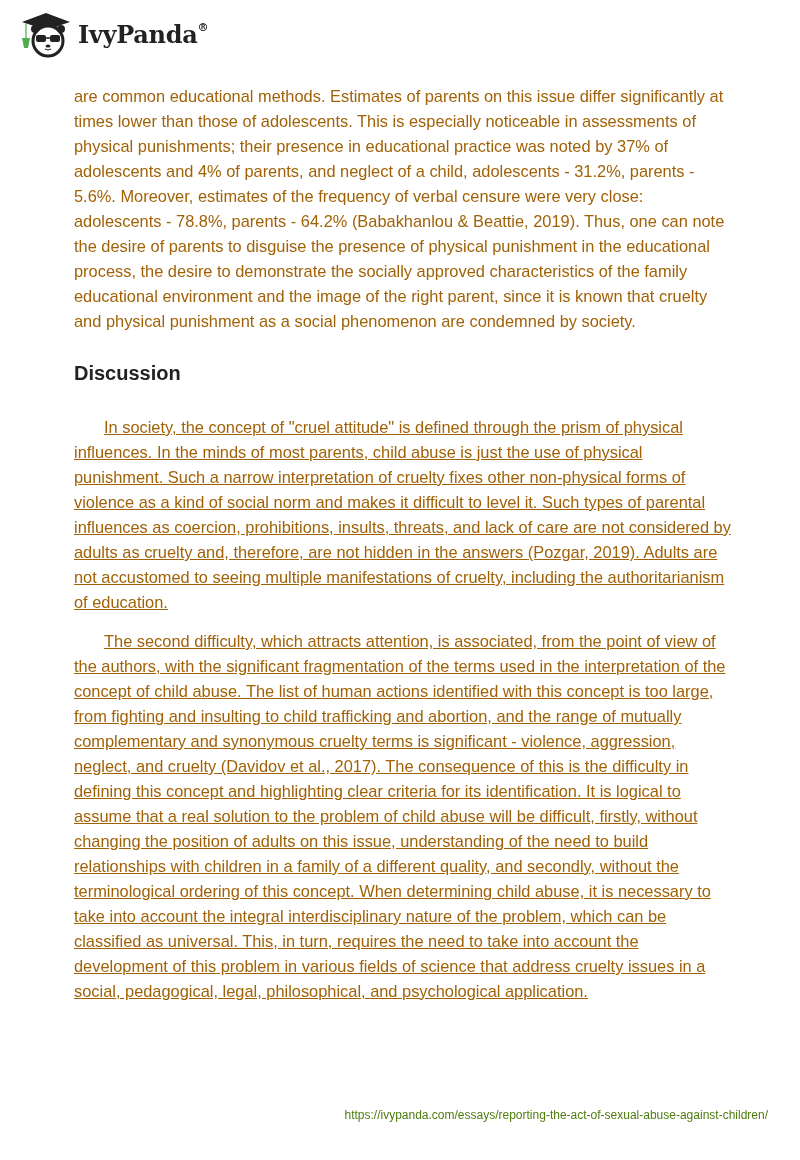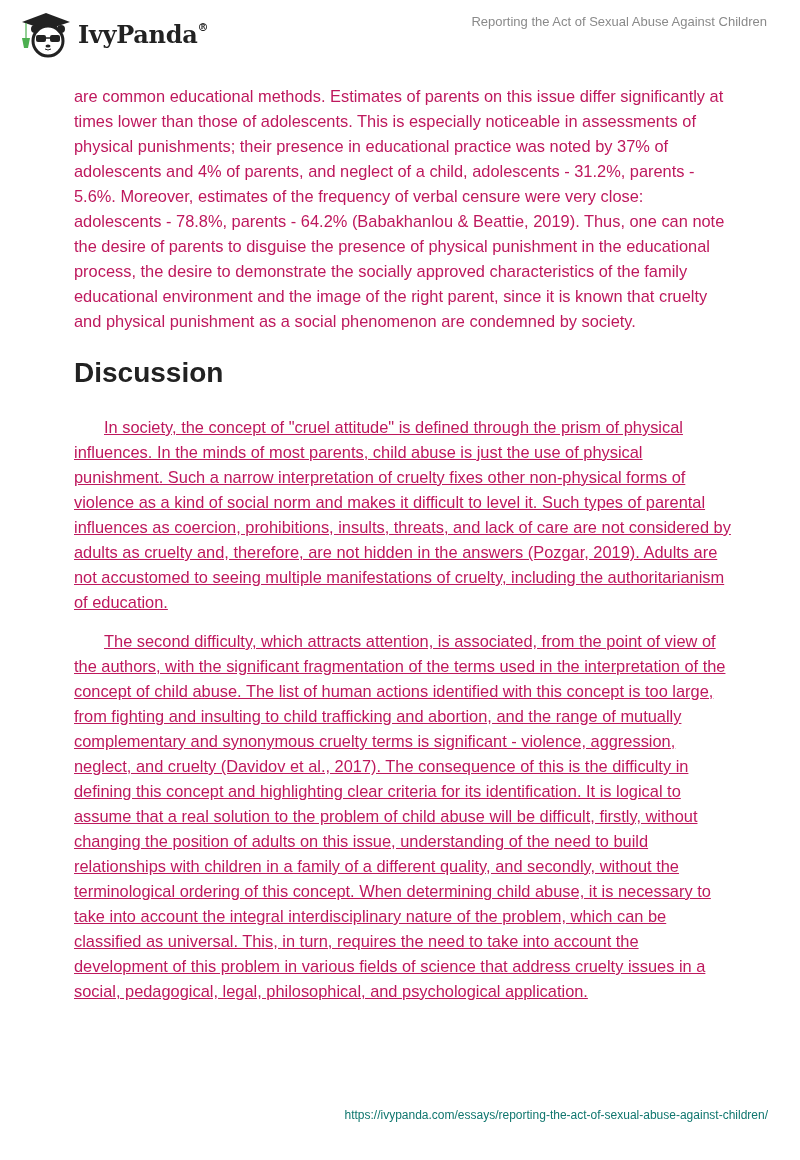--- a/index.html
+++ b/index.html
@@ -7,24 +7,24 @@
          font-family: "Liberation Sans", sans-serif; color: #222222; }
   .header { position: absolute; left: 0; top: 0; width: 800px; height: 70px; }
   .logo { position: absolute; left: 18px; top: 8px; display: flex; align-items: center; }
   .logo-mark { width: 56px; height: 50px; }
   .logo-text { font-family: "DejaVu Serif", serif; font-weight: bold; font-size: 24px;
                color: #222; margin-left: 4px; letter-spacing: -0.3px; position: relative; top: 1px; }
   .logo-reg { font-family: "DejaVu Serif", serif; font-size: 11px; font-weight: bold;
               vertical-align: super; position: relative; top: -3px; }
   .doc-title { position: absolute; right: 33px; top: 14px; font-size: 13px; color: #8a8a8a; }
   .content { position: absolute; left: 74px; top: 84px; width: 660px; }
-  p { margin: 0 0 14px 0; font-size: 16.4px; line-height: 25px; color: #be185d; }
+  p { margin: 0 0 14px 0; font-size: 16.4px; line-height: 25px; color: #a16207; }
   p.indent { text-indent: 30px; text-decoration: underline; }
-  h2 { font-size: 28px; font-weight: bold; margin: 22px 0 25px 0; line-height: 34px; color: #222; }
-  .footer-url { position: absolute; right: 32px; top: 1108px; font-size: 12px; color: #0f766e; }
+  h2 { font-size: 20px; font-weight: bold; margin: 22px 0 25px 0; line-height: 34px; color: #222; }
+  .footer-url { position: absolute; right: 32px; top: 1108px; font-size: 12px; color: #4d7c0f; }
 </style>
 </head>
 <body>
 
 <div class="header">
   <div class="logo">
     <svg class="logo-mark" viewBox="0 0 56 50">
 
       <polygon points="4,14 28,5 52,14 28,22" fill="#222"></polygon>
       <rect x="17" y="15" width="22" height="8" fill="#222"></rect>
@@ -38,21 +38,20 @@
 
       <rect x="18" y="27" width="10" height="7" rx="2" fill="#222"></rect>
       <rect x="32" y="27" width="10" height="7" rx="2" fill="#222"></rect>
       <line x1="28" y1="30" x2="32" y2="30" stroke="#222" stroke-width="1.5"></line>
 
       <ellipse cx="30" cy="38" rx="2.5" ry="1.6" fill="#222"></ellipse>
       <path d="M27,41 Q30,43 33,41" stroke="#222" stroke-width="1" fill="none"></path>
     </svg>
     <span class="logo-text"><span>IvyPanda</span><span class="logo-reg">®</span></span>
   </div>
-  <div class="doc-title">Reporting the Act of Sexual Abuse Against Children</div>
 </div>
 
 <div class="content">
   <p>are common educational methods. Estimates of parents on this issue differ significantly at times lower than those of adolescents. This is especially noticeable in assessments of physical punishments; their presence in educational practice was noted by 37% of adolescents and 4% of parents, and neglect of a child, adolescents - 31.2%, parents - 5.6%. Moreover, estimates of the frequency of verbal censure were very close: adolescents - 78.8%, parents - 64.2% (Babakhanlou &amp; Beattie, 2019). Thus, one can note the desire of parents to disguise the presence of physical punishment in the educational process, the desire to demonstrate the socially approved characteristics of the family educational environment and the image of the right parent, since it is known that cruelty and physical punishment as a social phenomenon are condemned by society.</p>
   <h2>Discussion</h2>
   <p class="indent">In society, the concept of "cruel attitude" is defined through the prism of physical influences. In the minds of most parents, child abuse is just the use of physical punishment. Such a narrow interpretation of cruelty fixes other non-physical forms of violence as a kind of social norm and makes it difficult to level it. Such types of parental influences as coercion, prohibitions, insults, threats, and lack of care are not considered by adults as cruelty and, therefore, are not hidden in the answers (Pozgar, 2019). Adults are not accustomed to seeing multiple manifestations of cruelty, including the authoritarianism of education.</p>
   <p class="indent">The second difficulty, which attracts attention, is associated, from the point of view of the authors, with the significant fragmentation of the terms used in the interpretation of the concept of child abuse. The list of human actions identified with this concept is too large, from fighting and insulting to child trafficking and abortion, and the range of mutually complementary and synonymous cruelty terms is significant - violence, aggression, neglect, and cruelty (Davidov et al., 2017). The consequence of this is the difficulty in defining this concept and highlighting clear criteria for its identification. It is logical to assume that a real solution to the problem of child abuse will be difficult, firstly, without changing the position of adults on this issue, understanding of the need to build relationships with children in a family of a different quality, and secondly, without the terminological ordering of this concept. When determining child abuse, it is necessary to take into account the integral interdisciplinary nature of the problem, which can be classified as universal. This, in turn, requires the need to take into account the development of this problem in various fields of science that address cruelty issues in a social, pedagogical, legal, philosophical, and psychological application.</p>
 </div>
 
 <div class="footer-url">https://ivypanda.com/essays/reporting-the-act-of-sexual-abuse-against-children/</div>

